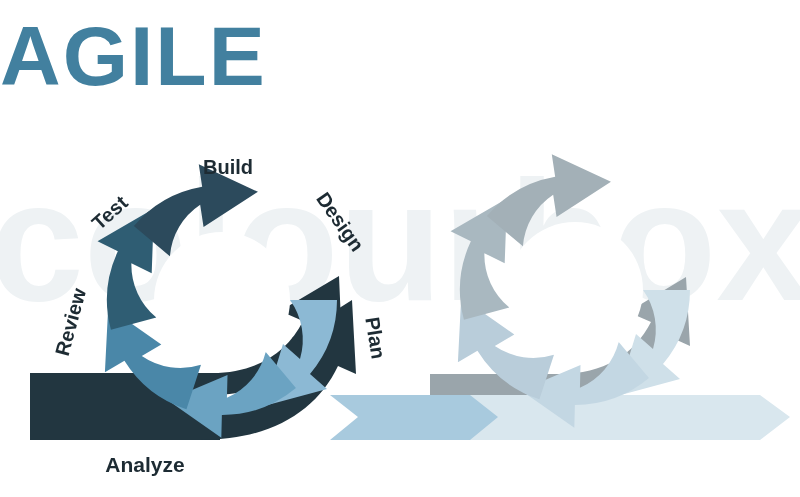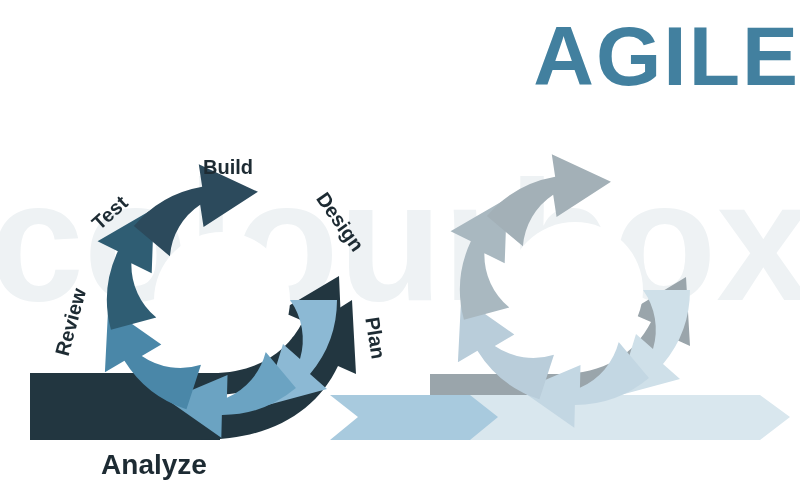--- a/index.html
+++ b/index.html
@@ -1,21 +1,21 @@
 <!DOCTYPE html>
 <html><head>
 <meta charset="utf-8">
 <style>
   html,body{margin:0;padding:0;background:#ffffff;}
   body{width:800px;height:497px;overflow:hidden;font-family:"Liberation Sans",sans-serif;}
   #stage{position:relative;width:800px;height:497px;background:#ffffff;}
   svg{display:block;}
   .abs{position:absolute;left:0;top:0;}
   #title{
-    position:absolute;left:0;top:14px;width:800px;text-align:right;
+    position:absolute;left:0;top:14px;width:800px;text-align:left;
     font-family:"Liberation Sans",sans-serif;font-weight:bold;
     font-size:84px;letter-spacing:2px;line-height:1;
     color:#42809f;user-select:none;
   }
   .lbl{
     position:absolute;font-family:"Liberation Sans",sans-serif;
     font-weight:bold;color:#1d2b33;white-space:nowrap;
     transform-origin:50% 50%;
   }
 </style>
@@ -173,16 +173,16 @@
   <div class="lbl" style="left:228px;top:167px;font-size:20px;transform:translate(-50%,-50%) rotate(0deg);">Build</div>
 
   <div class="lbl" style="left:340px;top:222px;font-size:20px;transform:translate(-50%,-50%) rotate(55deg);">Design</div>
 
   <div class="lbl" style="left:375px;top:338px;font-size:20px;transform:translate(-50%,-50%) rotate(81deg);">Plan</div>
 
   <div class="lbl" style="left:71px;top:322px;font-size:20px;transform:translate(-50%,-50%) rotate(-75deg);">Review</div>
 
   <div class="lbl" style="left:110px;top:213px;font-size:20px;transform:translate(-50%,-50%) rotate(-42deg);">Test</div>
 
-  <div class="lbl" style="left:154px;top:465px;font-size:28px;transform:translate(-50%,-50%);">Analyze</div>
+  <div class="lbl" style="left:145px;top:465px;font-size:21px;transform:translate(-50%,-50%);">Analyze</div>
 
 
 </div>
 
 </body></html>

